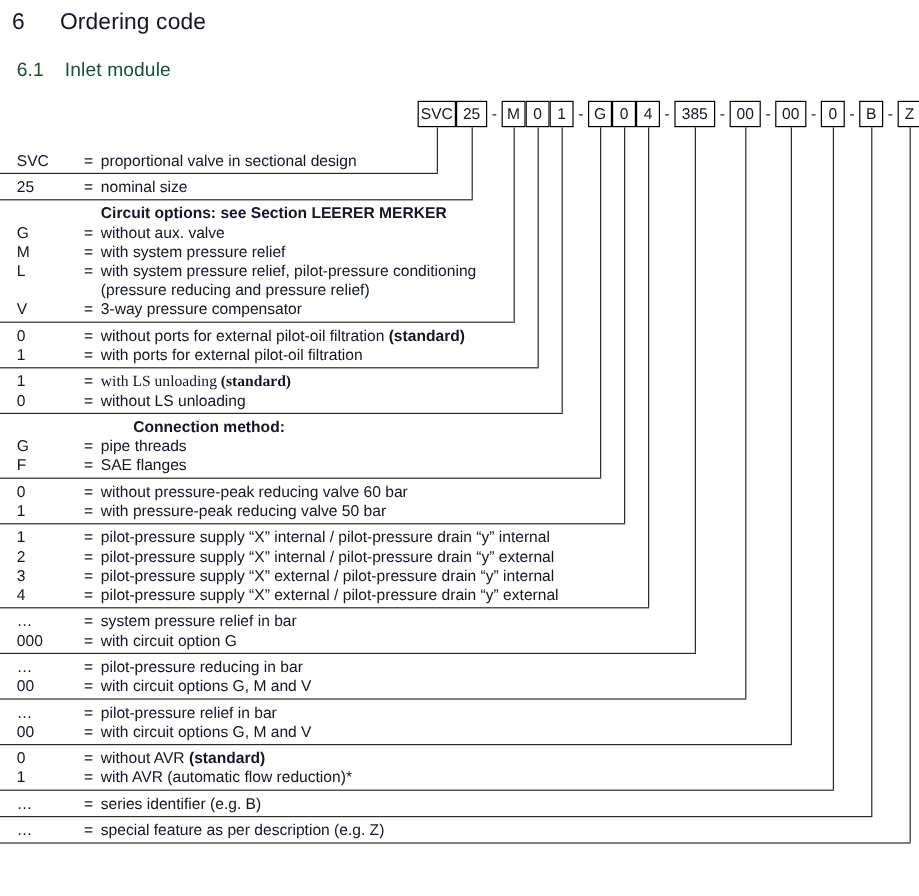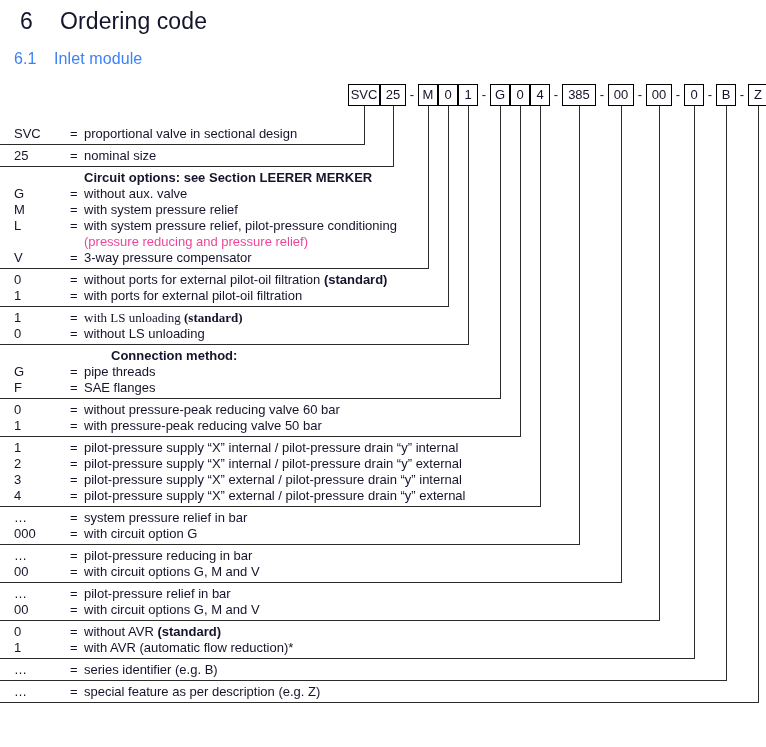--- a/index.html
+++ b/index.html
@@ -8,23 +8,23 @@
     background:#ffffff;
     font-family:"Liberation Sans",sans-serif;
     color:#1a1a2e;
     position:relative;
     overflow:hidden;
     -webkit-font-smoothing:antialiased;
   }
   #stage{position:absolute;left:0;top:0;width:766px;height:747px;}
 
   
-  .h1{position:absolute;left:20px;top:8px;font-size:23px;color:#14142b;letter-spacing:.1px;}
+  .h1{position:absolute;left:10px;top:8px;font-size:19px;color:#14142b;letter-spacing:.1px;}
   .h1 .num{display:inline-block;width:40px;}
-  .h2{position:absolute;left:14px;top:50px;font-size:16px;color:#3b82f6;letter-spacing:.1px;}
+  .h2{position:absolute;left:14px;top:50px;font-size:16px;color:#14532d;letter-spacing:.1px;}
   .h2 .num{display:inline-block;width:40px;}
 
   
   #codestring{position:absolute;top:84px;left:0;height:24px;}
   .cbox{
     position:absolute;top:0;height:22px;
     border:1px solid #000;
     box-sizing:border-box;
     font-size:13px;line-height:20px;
     text-align:center;color:#14142b;
@@ -36,21 +36,21 @@
   }
 
   
   .vline{position:absolute;width:1px;background:#2b2b2b;}
   .hline{position:absolute;height:1px;background:#2b2b2b;}
   .code{position:absolute;left:14px;font-size:13px;color:#14142b;}
   .eq{position:absolute;left:70px;font-size:13px;color:#14142b;}
   .desc{position:absolute;left:84px;font-size:13px;color:#14142b;}
   .desc b{font-weight:bold;}
   .hdr{position:absolute;left:84px;font-size:13px;font-weight:bold;color:#14142b;}
-  .cont{position:absolute;left:84px;font-size:13px;color:#ec4899;}
+  .cont{position:absolute;left:84px;font-size:13px;color:#0f172a;}
 
   
   .footnote{position:absolute;left:14px;top:712px;font-size:13px;color:#14142b;}
 </style>
 </head>
 <body>
 
 <div id="stage">
 
   <div class="h1">

